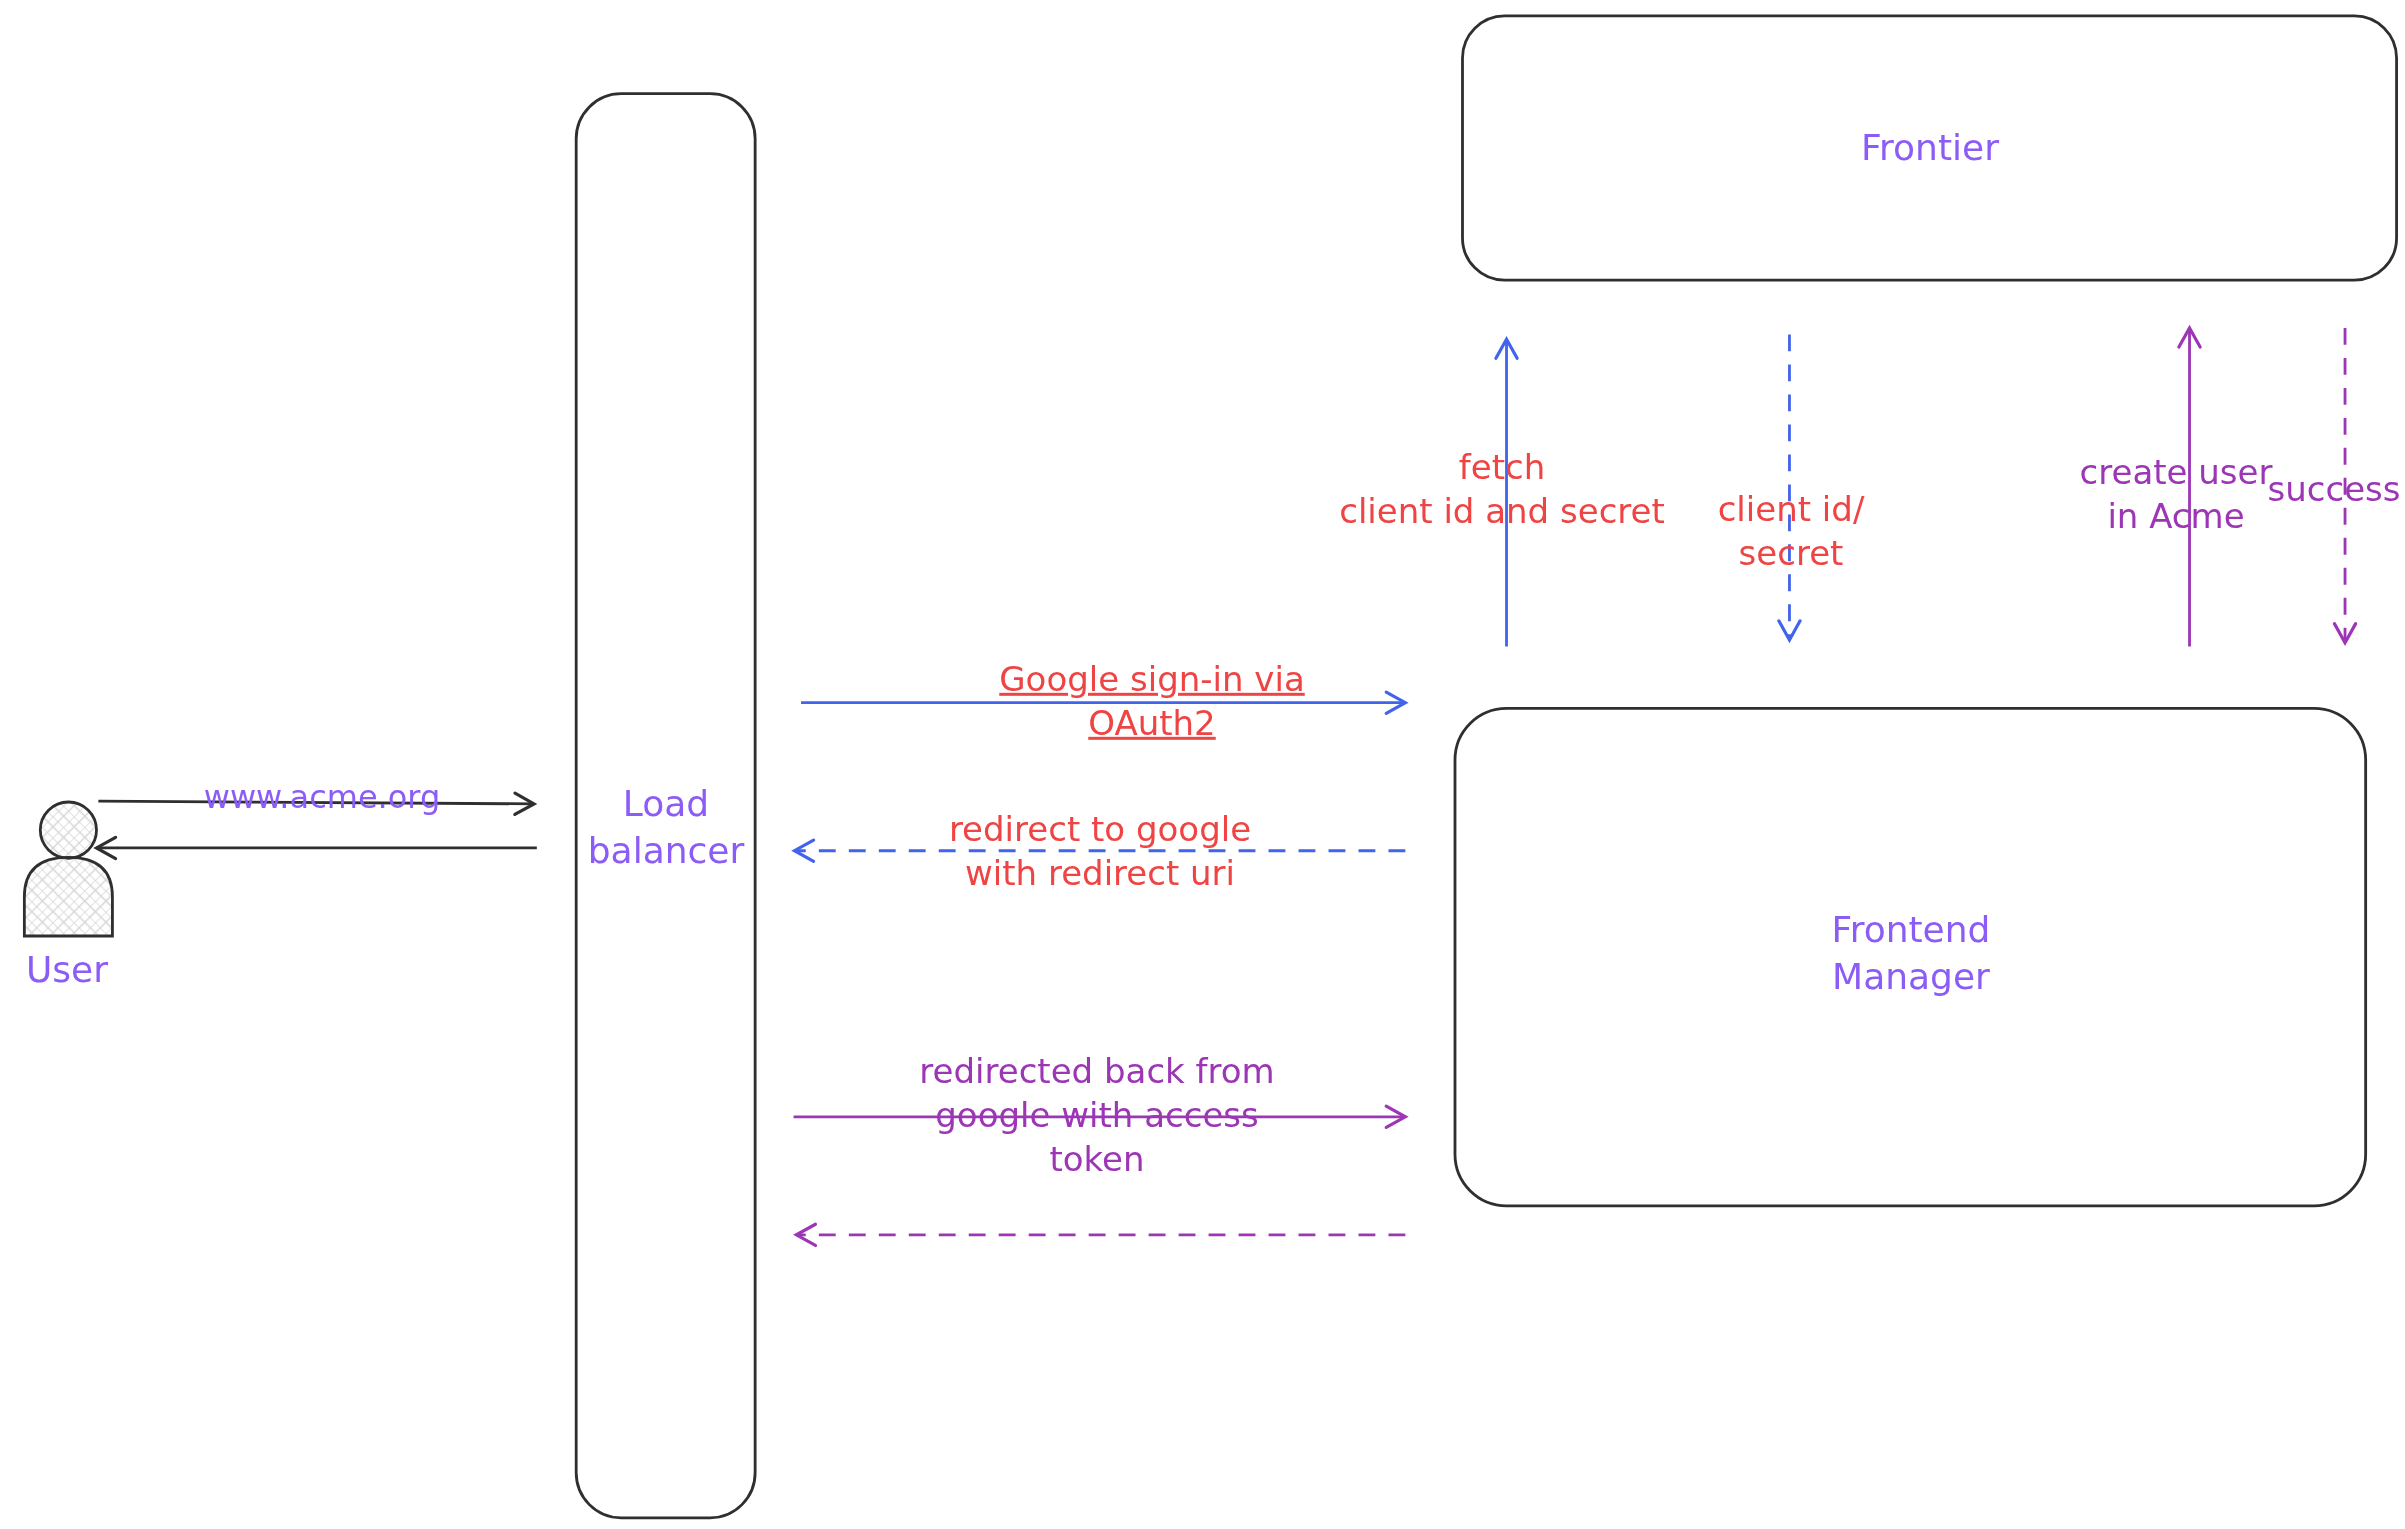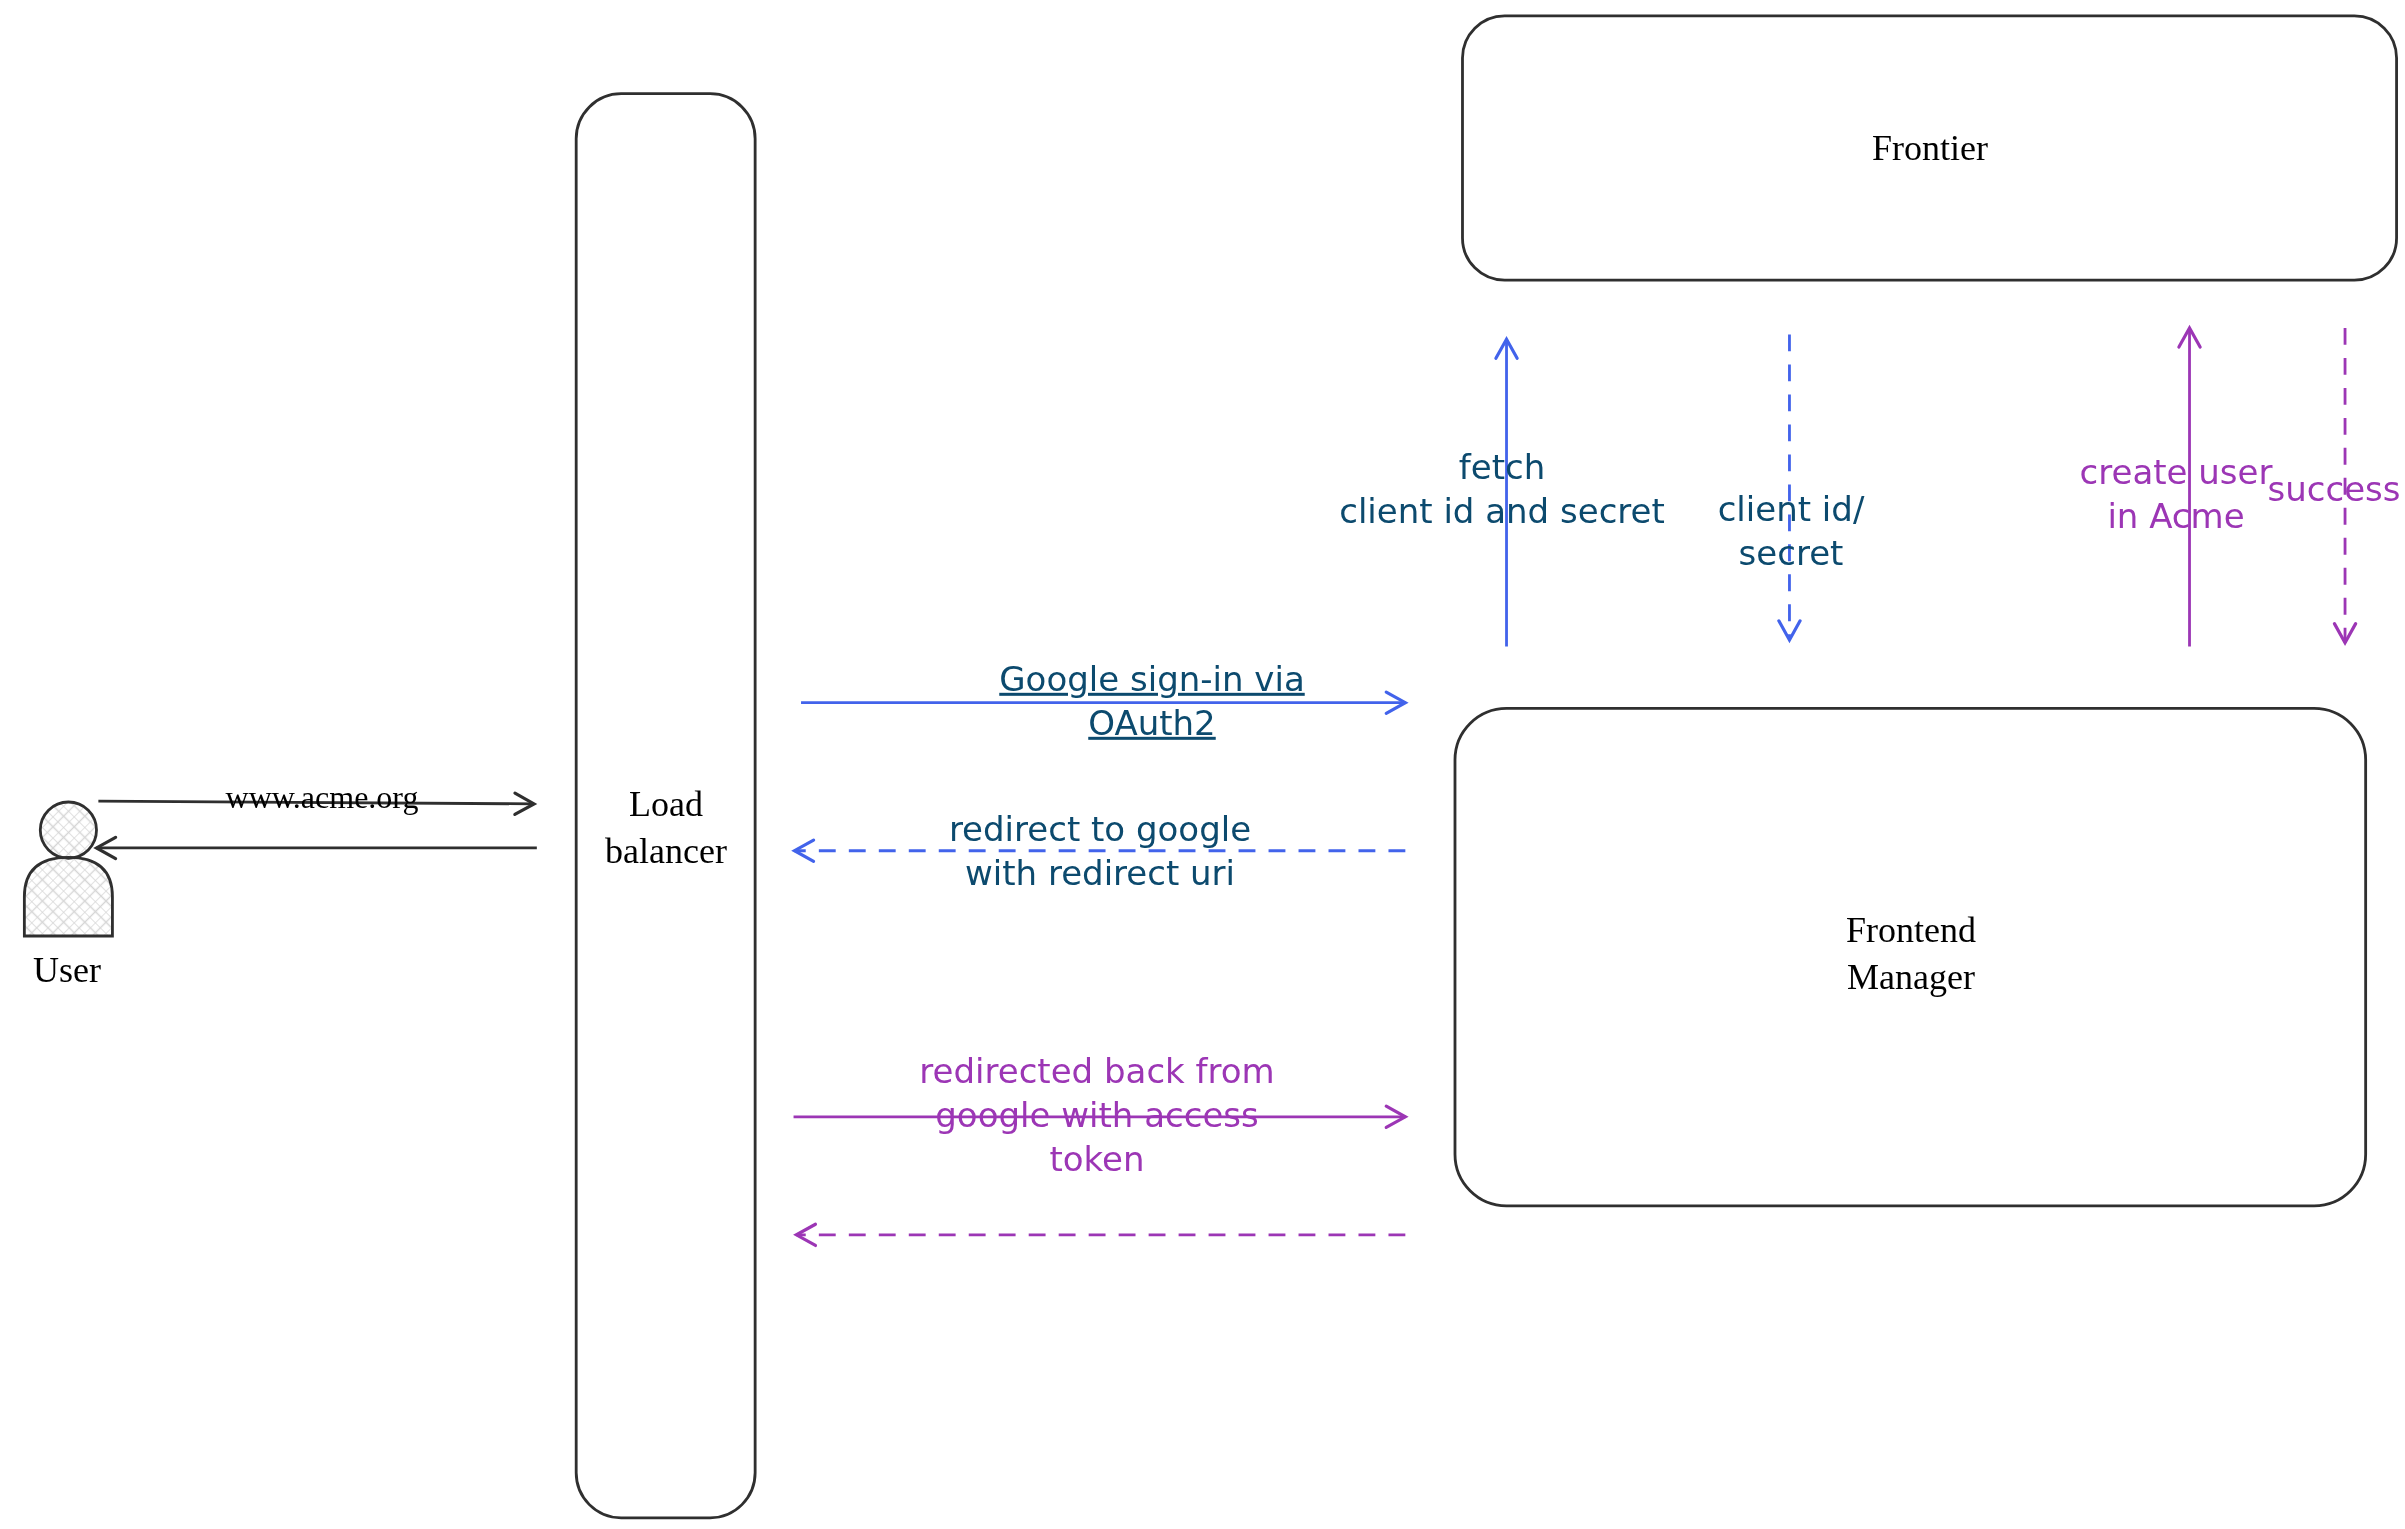--- a/index.html
+++ b/index.html
@@ -22,22 +22,22 @@
   }
   .label {
     position: absolute;
     transform: translate(-50%, -50%);
     white-space: pre-line;
     text-align: center;
     line-height: 1.3;
     color: #2f2f2f;
     pointer-events: none;
   }
-  .ink    { color: #000000; font-family: Liberation Serif, serif; }
-  .blue   { color: #0c4a6e; }
+  .ink    { color: #8b5cf6; }
+  .blue   { color: #ef4444; }
   .purple { color: #9c36b5; }
   .node-label  { font-size: 36px; }
   .arrow-label { font-size: 34px; }
   .small-label { font-size: 32px; }
 </style>
 </head>
 <body>
 
 <div class="canvas">
 

